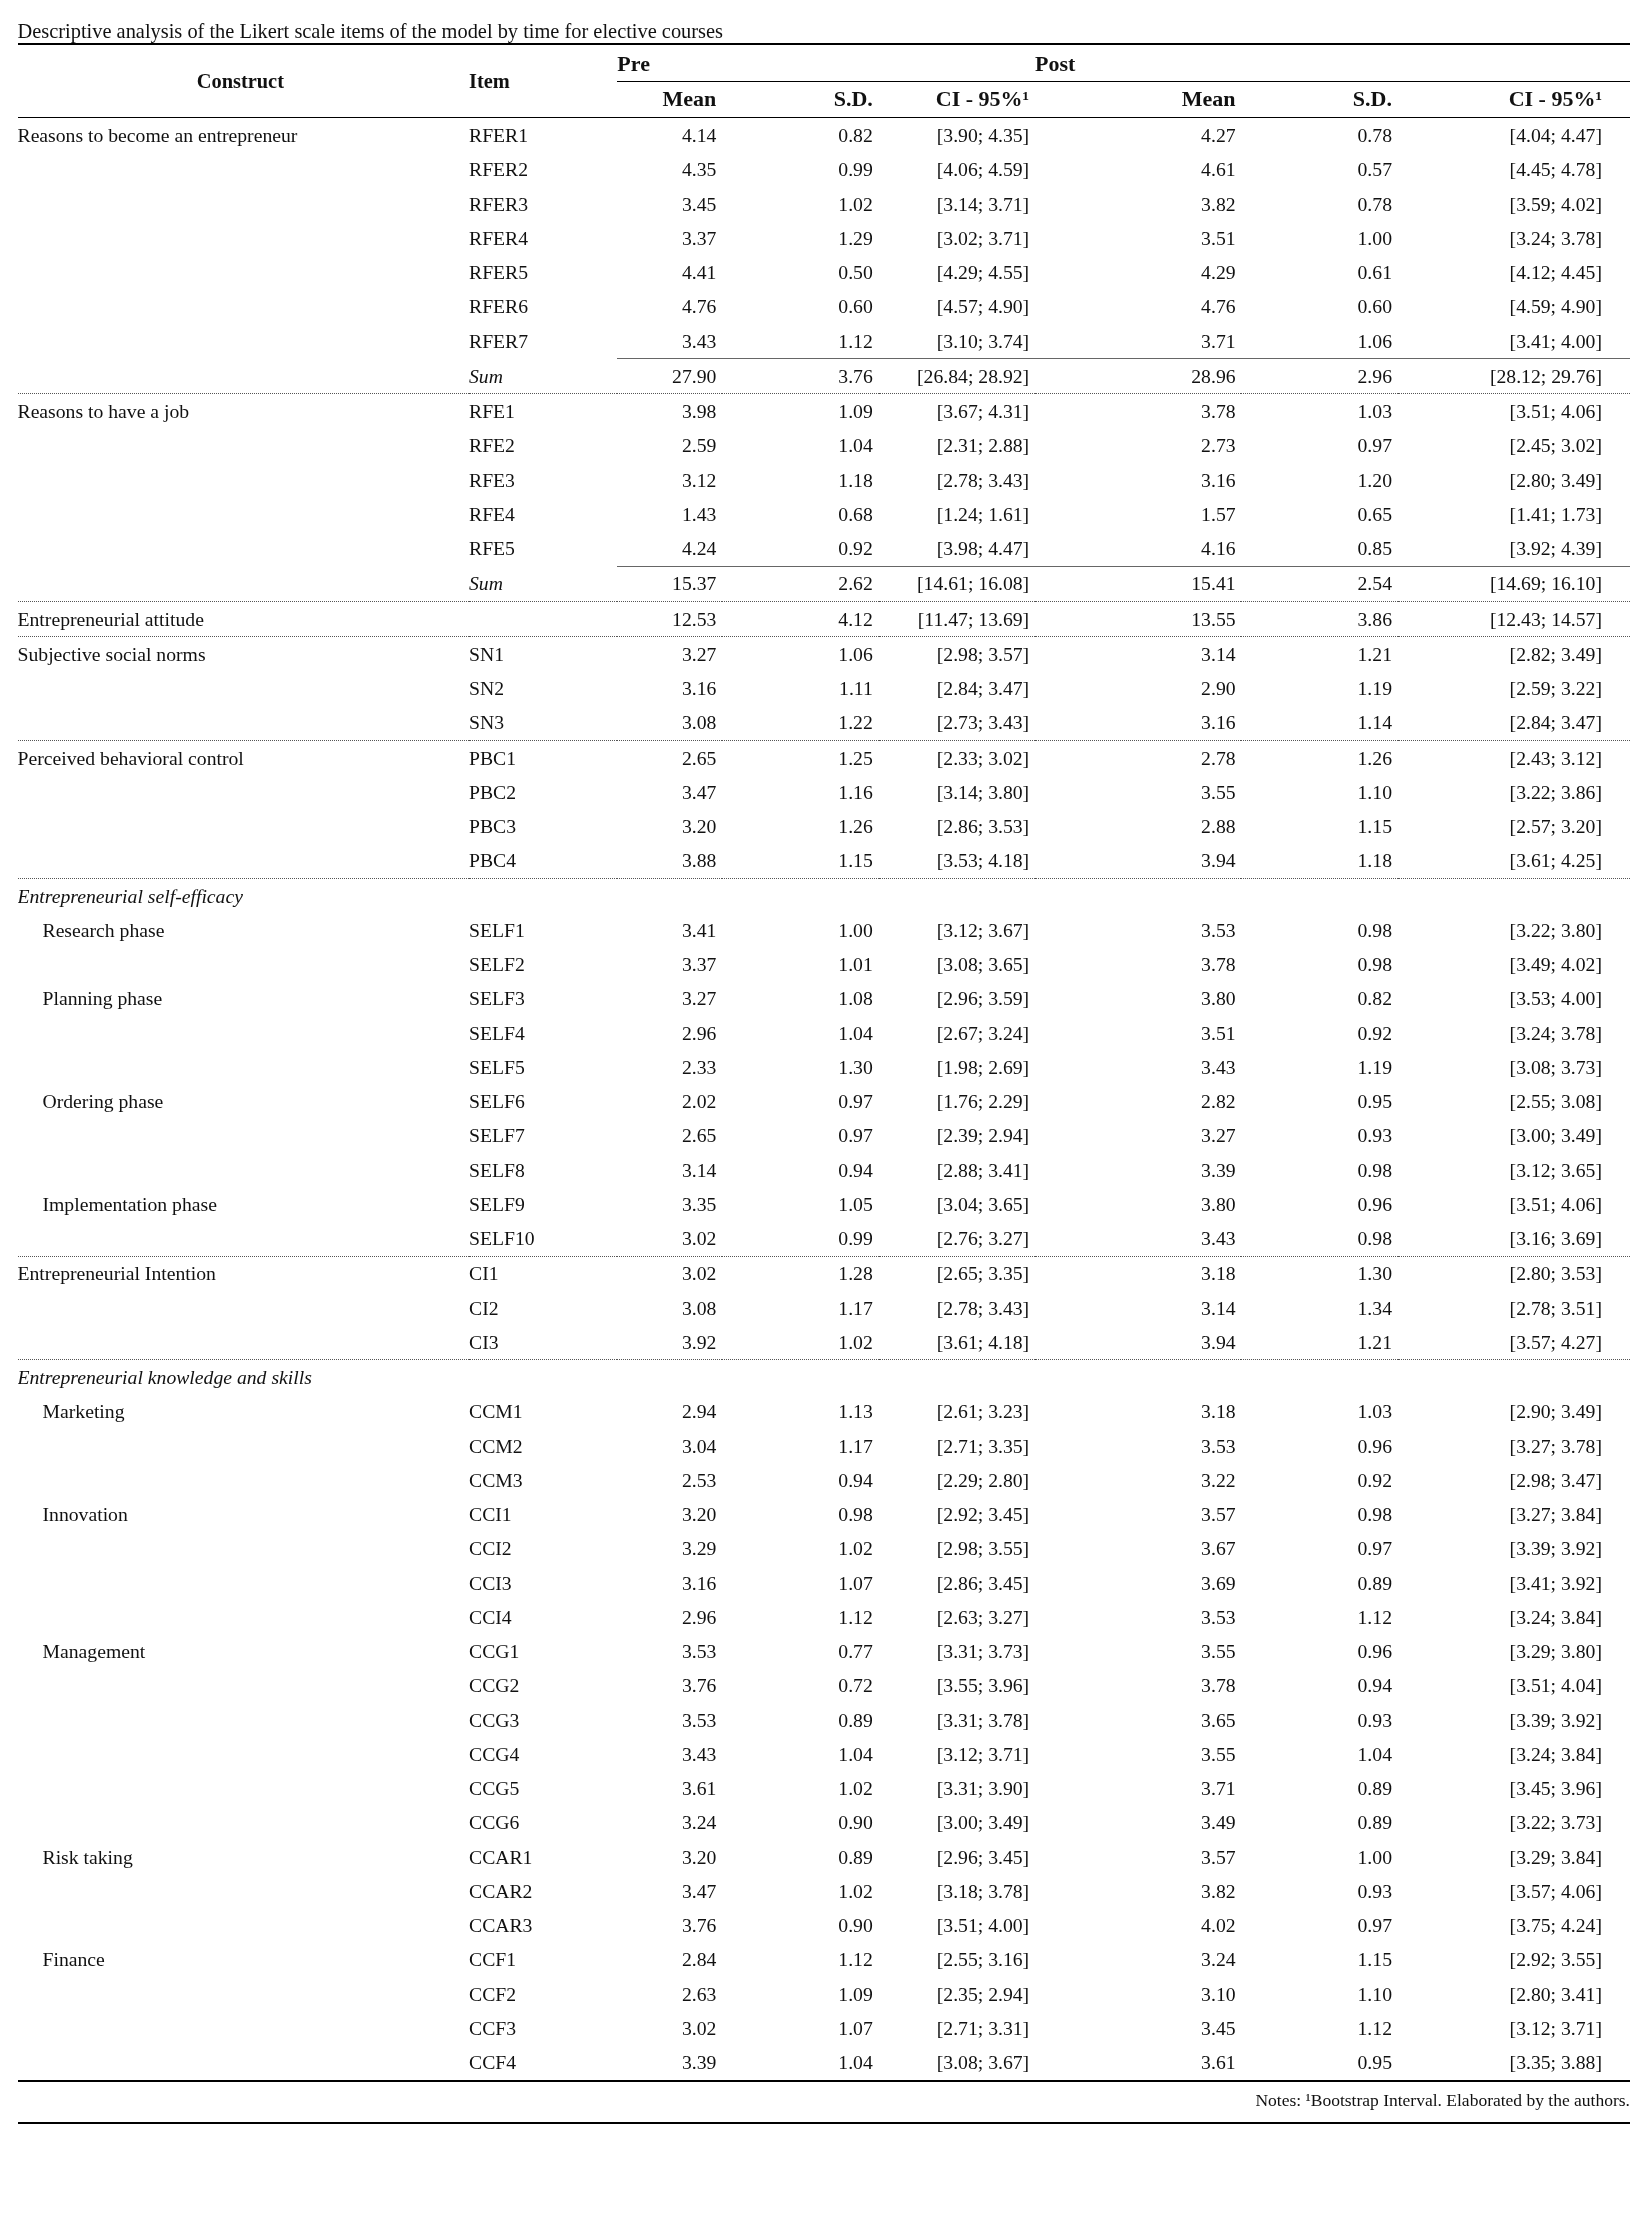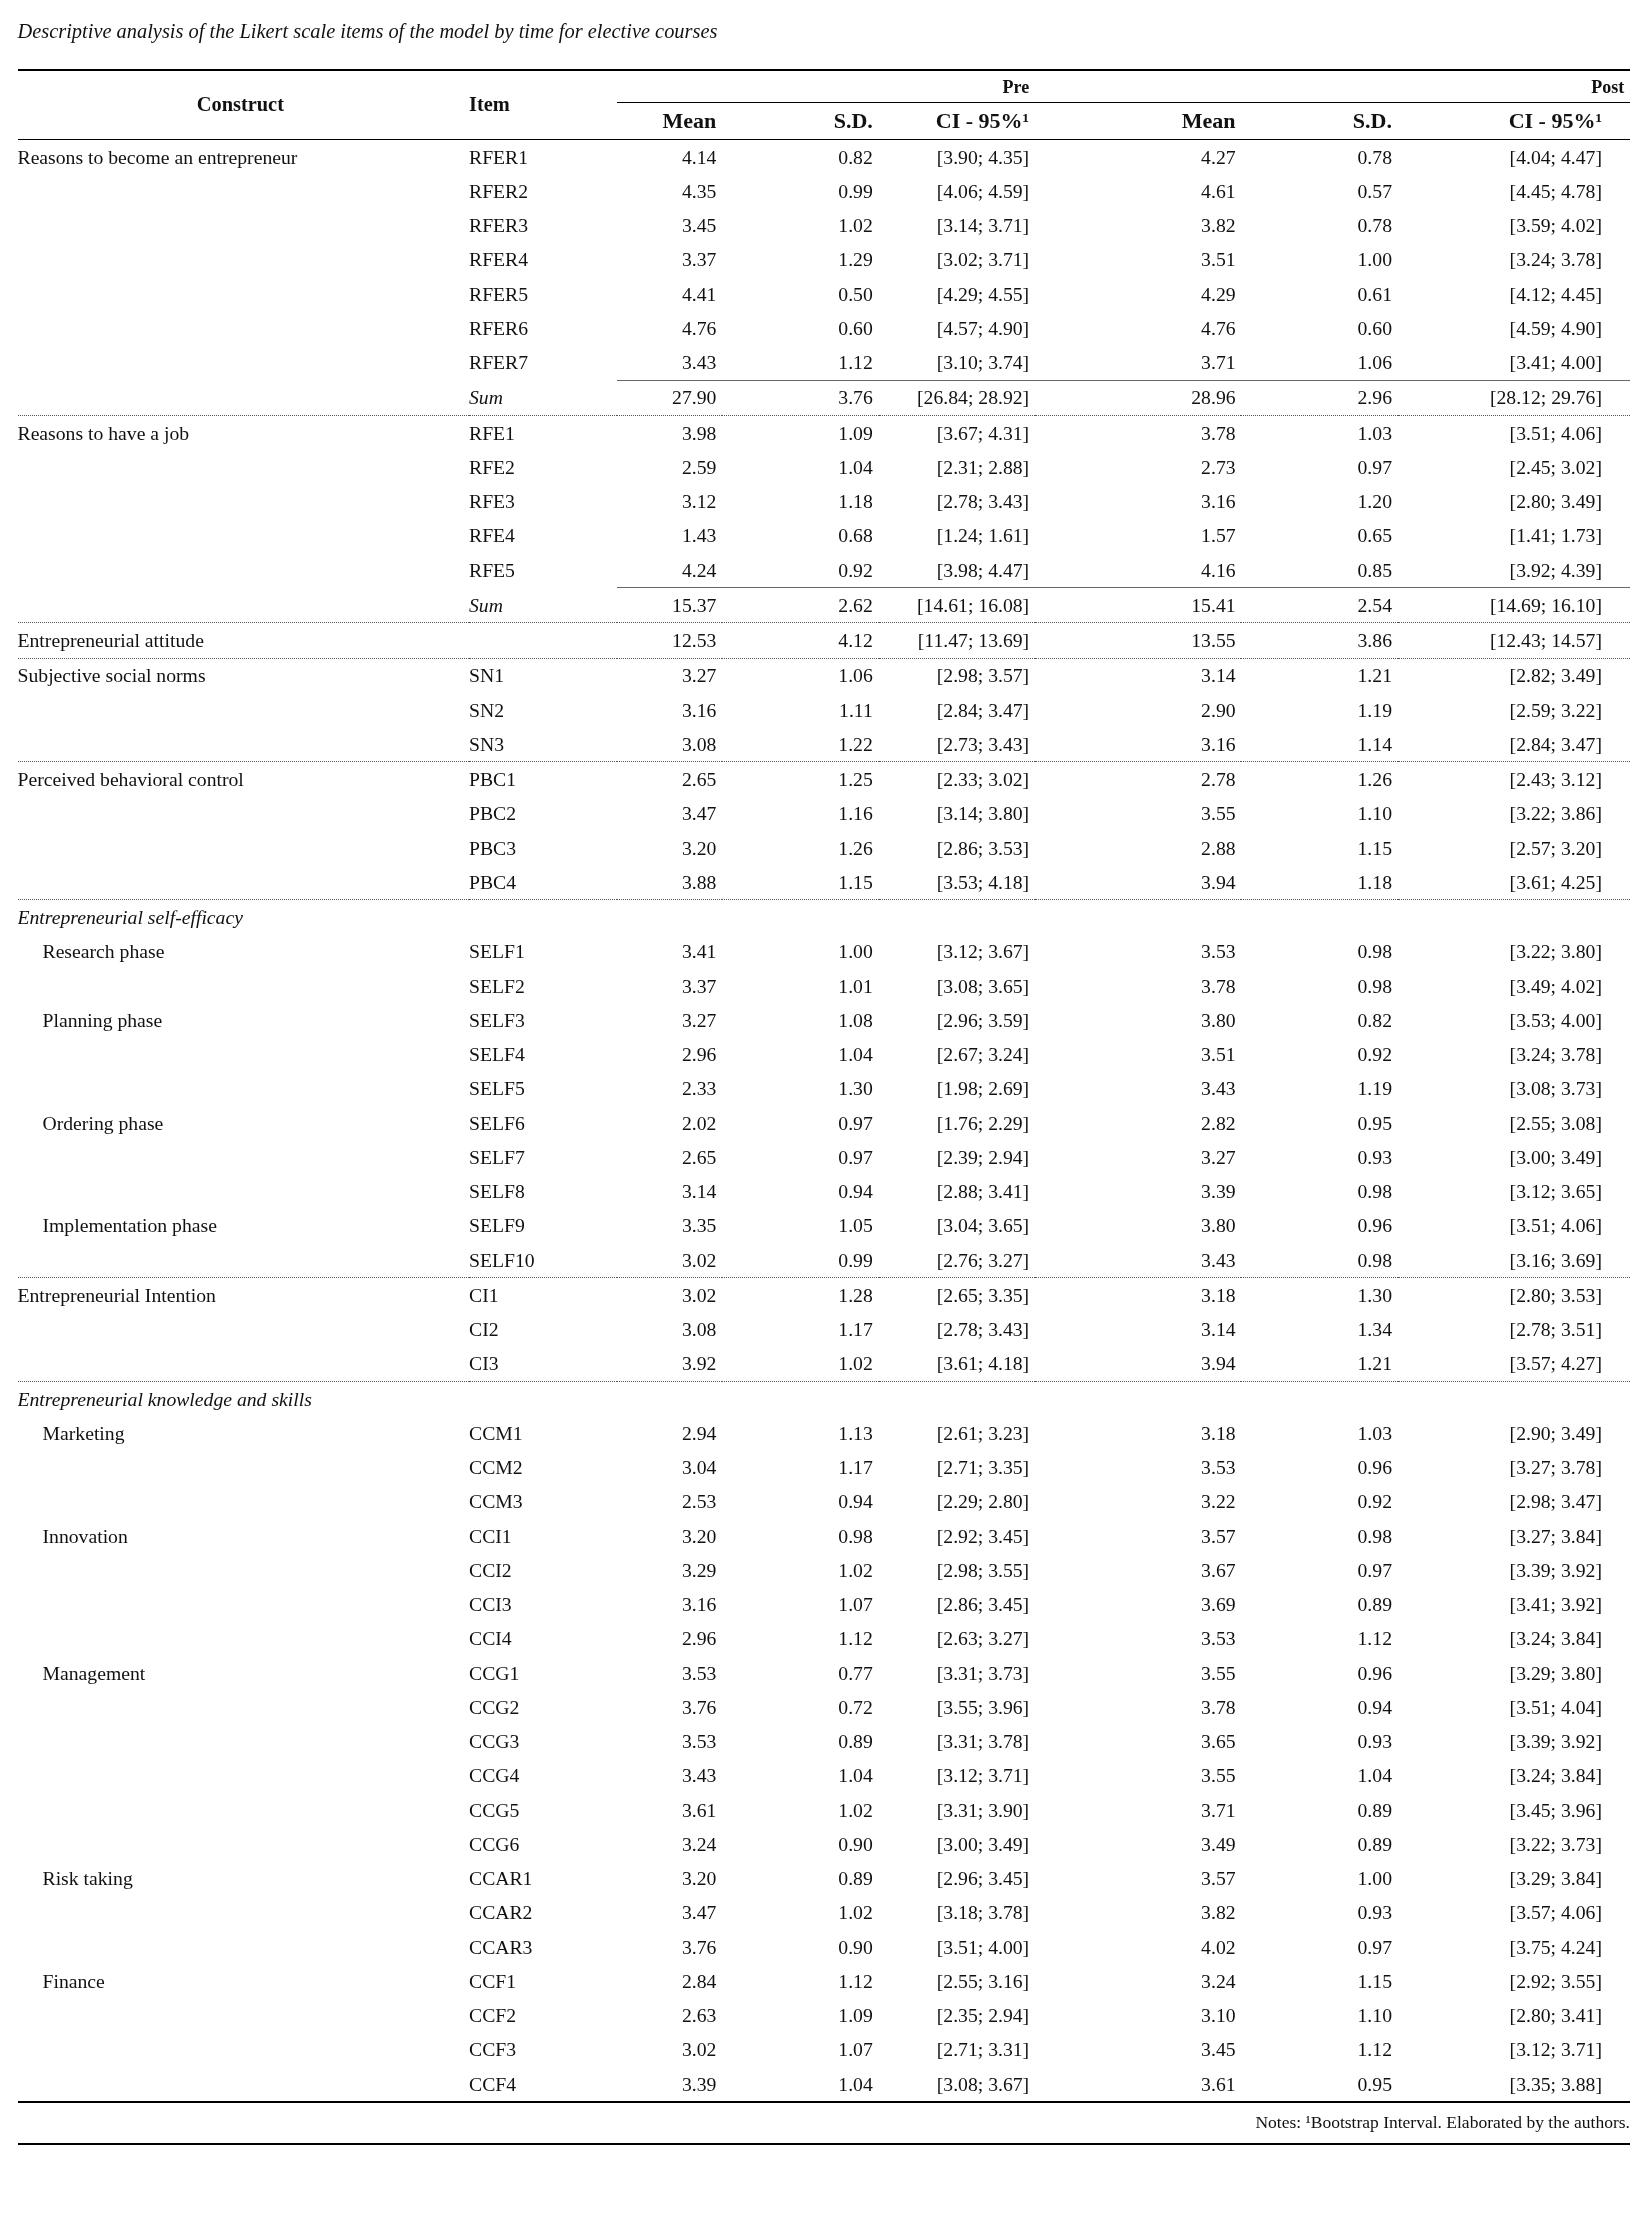--- a/index.html
+++ b/index.html
@@ -11,23 +11,21 @@
     color: #111111;
   }
   .page { padding: 20.4px 19px 0 17.5px; }
 
   .table-title {
     font-weight: bold;
     font-size: 22.6px;
     margin-bottom: 34px;
   }
   .table-caption {
-    font-style: italic;
     font-size: 20.4px;
-    margin-bottom: 26px;
   }
 
   table.stats {
     width: 100%;
     border-collapse: collapse;
     table-layout: fixed;
     border-top: 2.9px solid #000;
     border-bottom: 2.2px solid #000;
   }
   col.c-construct { width: 28%; }
@@ -49,22 +47,22 @@
   }
 
   thead th { font-weight: bold; }
   thead th.span-cell {
     text-align: center;
     vertical-align: middle;
     border-bottom: 1.5px solid #000;
     font-size: 20.4px;
   }
   thead tr.h1 th.grp {
-    text-align: right;
-    font-size: 18px;
+    text-align: left;
+    font-size: 22px;
     border-bottom: 1.5px solid #000;
     padding-bottom: 4.4px;
   }
   thead tr.h2 th {
     border-bottom: 1.5px solid #000;
     text-align: right;
     font-size: 22px;
     padding-top: 4.4px;
   }
 

